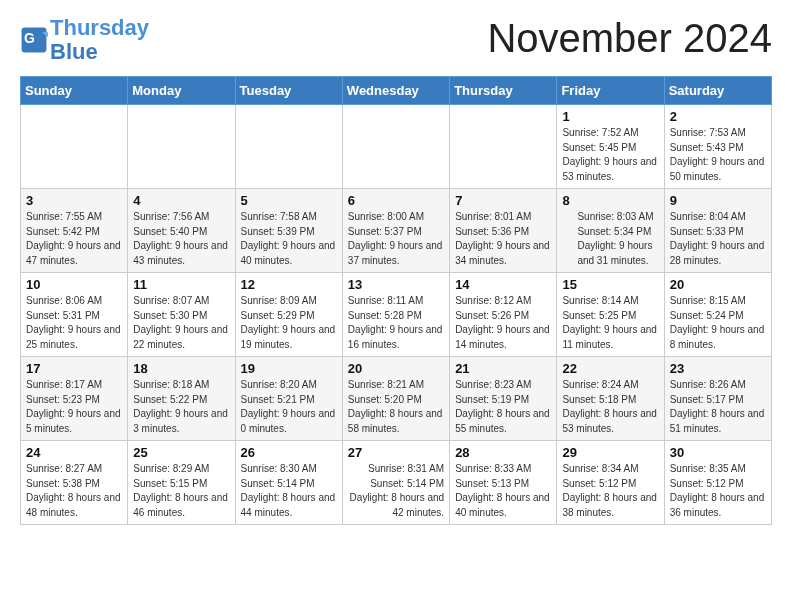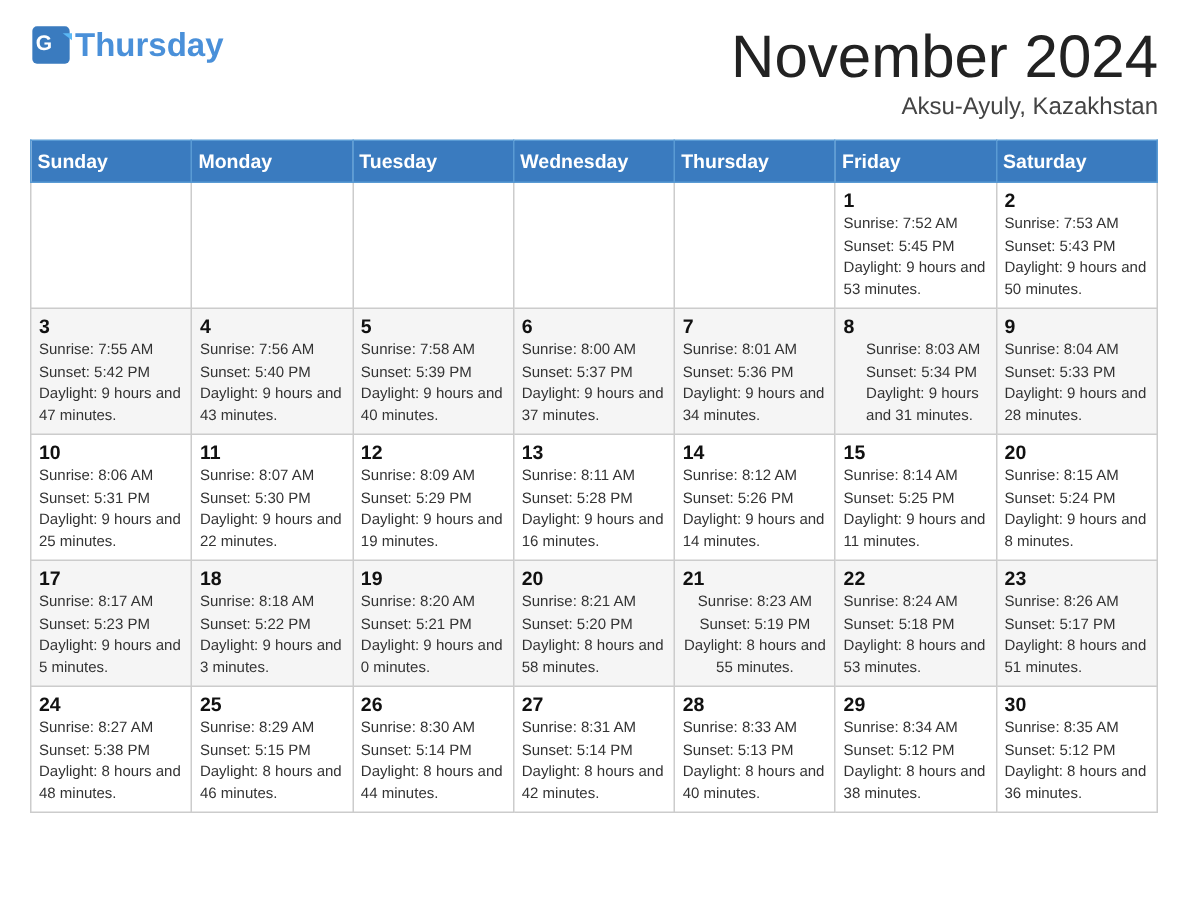--- a/index.html
+++ b/index.html
@@ -29,25 +29,25 @@
 <div class="container">
   <div class="header">
     <div class="logo">
       <svg class="logo-icon" viewBox="0 0 36 36">
         <rect x="2" y="2" width="32" height="32" rx="4" fill="#3a7bbf"></rect>
         <text x="5" y="22" font-size="18" font-weight="bold" fill="white" font-family="Arial">G</text>
         <polygon points="28,8 36,14 36,8" fill="#5bb8f5"></polygon>
       </svg>
       <div class="logo-text">
         <div><span>Thursday</span></div>
+        <div><span style="color:#3a7bbf">Blue</span></div>
       </div>
     </div>
     <div class="title-block">
       <div class="month-title">November 2024</div>
-      <div class="location">Aksu-Ayuly, Kazakhstan</div>
     </div>
   </div>
 
   <table>
     <thead>
       <tr>
       <th>Sunday</th>
           <th>Monday</th>
           <th>Tuesday</th>
           <th>Wednesday</th>
@@ -184,21 +184,21 @@
 Daylight: 9 hours and 0 minutes.</div>
           </td>
           <td>
             <span class="day-num">20</span>
             <div class="day-info" style="white-space: pre-line;">Sunrise: 8:21 AM
 Sunset: 5:20 PM
 Daylight: 8 hours and 58 minutes.</div>
           </td>
           <td>
             <span class="day-num">21</span>
-            <div class="day-info" style="white-space: pre-line; text-align: center;">Sunrise: 8:23 AM
+            <div class="day-info" style="white-space: pre-line;">Sunrise: 8:23 AM
 Sunset: 5:19 PM
 Daylight: 8 hours and 55 minutes.</div>
           </td>
           <td>
             <span class="day-num">22</span>
             <div class="day-info" style="white-space: pre-line;">Sunrise: 8:24 AM
 Sunset: 5:18 PM
 Daylight: 8 hours and 53 minutes.</div>
           </td>
           <td>
@@ -222,21 +222,21 @@
 Daylight: 8 hours and 46 minutes.</div>
           </td>
           <td>
             <span class="day-num">26</span>
             <div class="day-info" style="white-space: pre-line;">Sunrise: 8:30 AM
 Sunset: 5:14 PM
 Daylight: 8 hours and 44 minutes.</div>
           </td>
           <td>
             <span class="day-num">27</span>
-            <div class="day-info" style="white-space: pre-line;">Sunrise: 8:31 AM
+            <div class="day-info" style="white-space: pre-line; text-align: right;">Sunrise: 8:31 AM
 Sunset: 5:14 PM
 Daylight: 8 hours and 42 minutes.</div>
           </td>
           <td>
             <span class="day-num">28</span>
             <div class="day-info" style="white-space: pre-line;">Sunrise: 8:33 AM
 Sunset: 5:13 PM
 Daylight: 8 hours and 40 minutes.</div>
           </td>
           <td>

